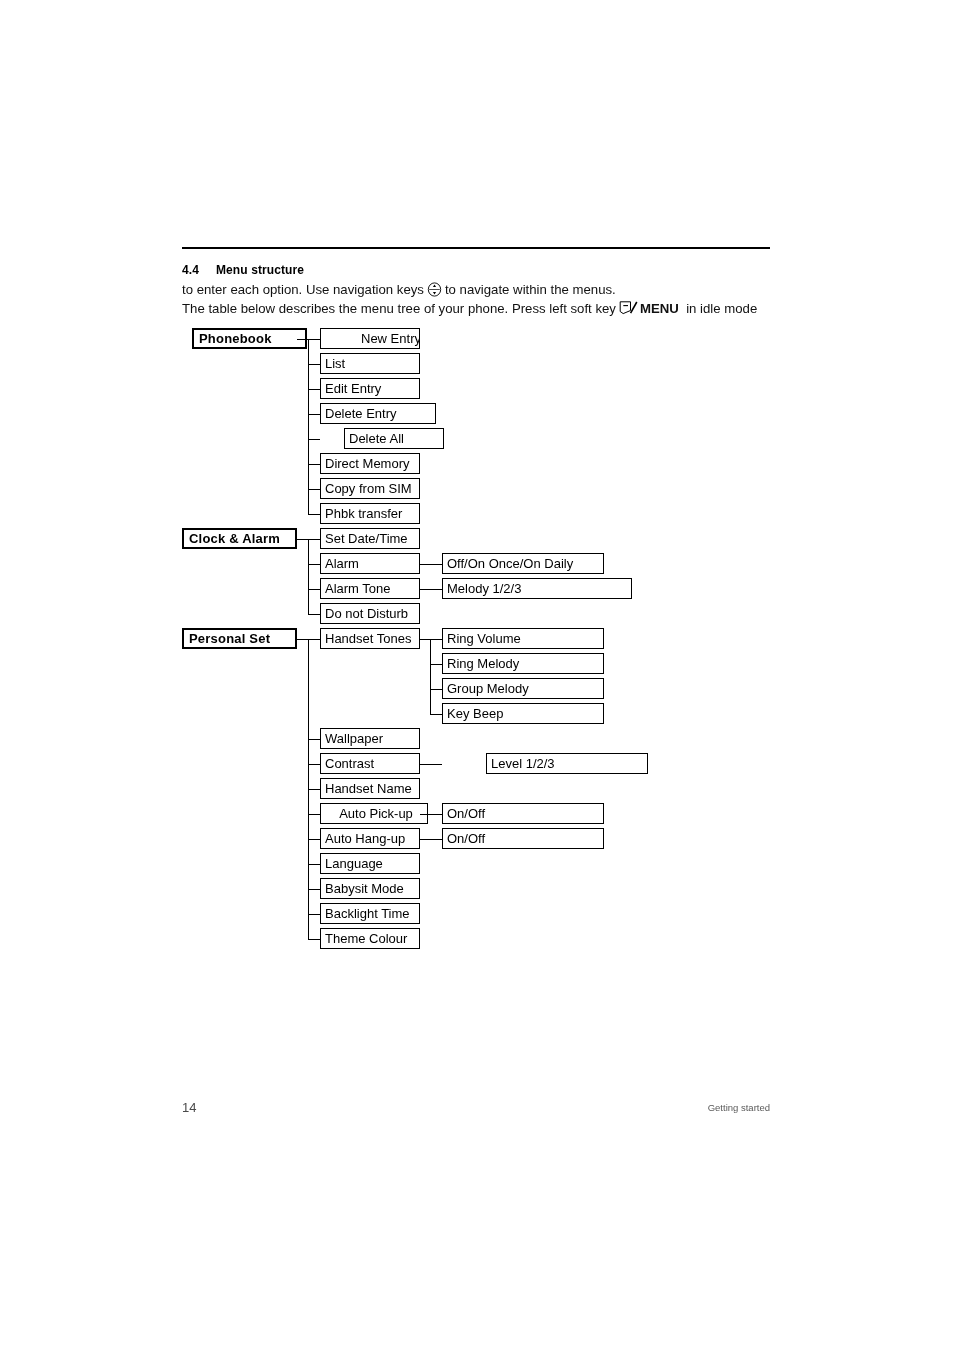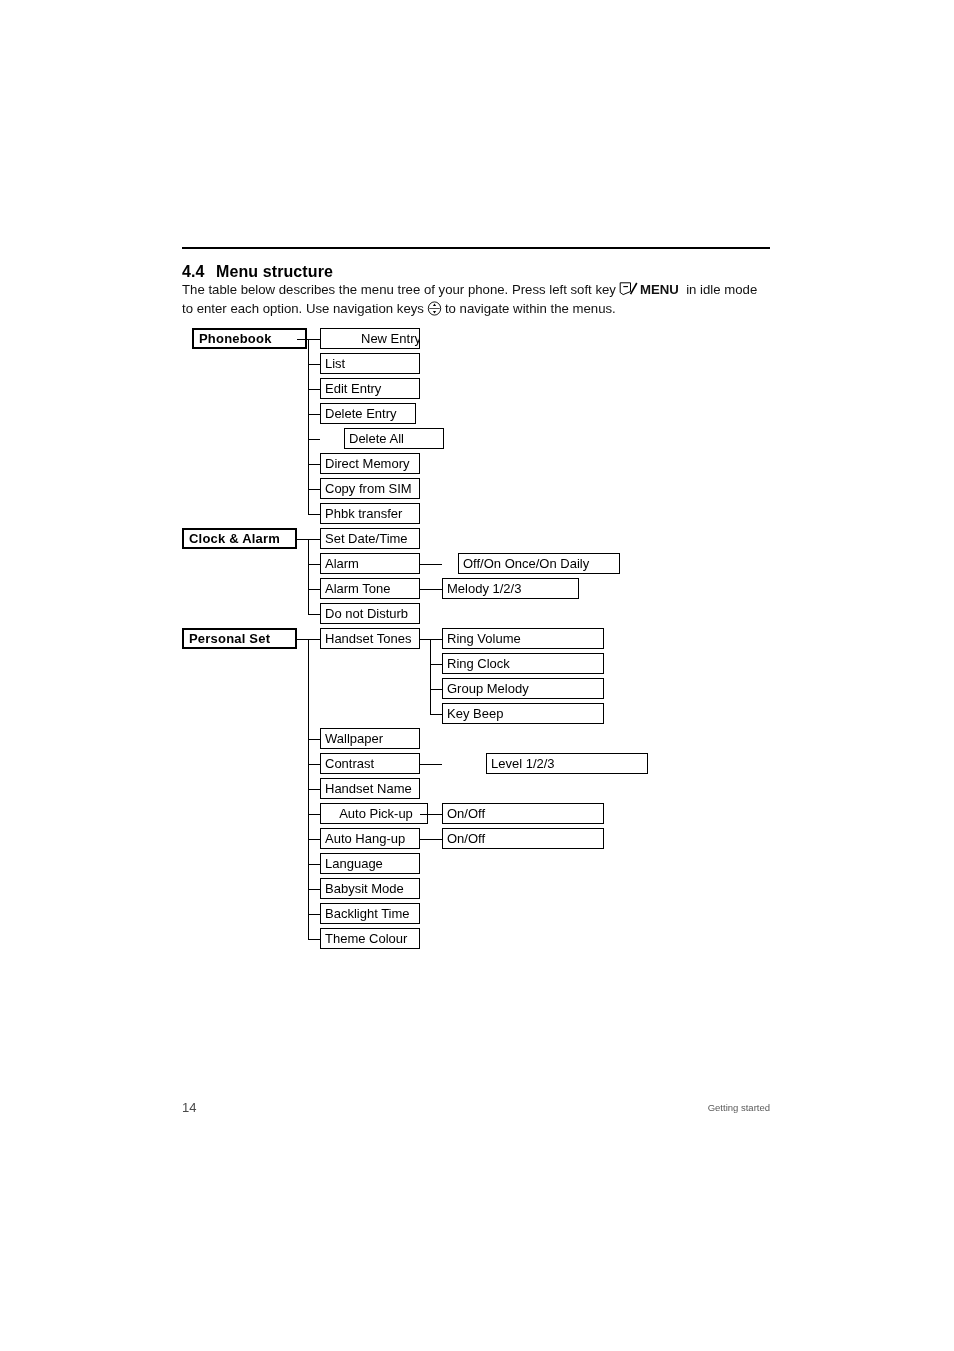--- a/index.html
+++ b/index.html
@@ -31,21 +31,21 @@
     width: 588px;
     height: 2px;
     background: #000;
   }
 
   
   .section-heading {
     position: absolute;
     left: 182px;
     top: 263px;
-    font-size: 16px;
+    font-size: 12px;
     font-weight: bold;
     letter-spacing: 0.1px;
     white-space: nowrap;
   }
   .section-heading .num { display: inline-block; min-width: 34px; }
 
   
   .intro {
     position: absolute;
     left: 182px;
@@ -131,47 +131,47 @@
 <div class="page">
 
   <div class="top-rule"></div>
 
   <div class="section-heading">
     <span class="num">4.4</span><span>Menu structure</span>
   </div>
 
   <div class="intro">
     <span class="ln">
-      <span>The table below describes the menu tree of your phone. Press left soft key</span><span class="softkey-icon"><svg width="19" height="14" viewBox="0 0 19 14">
-            <path d="M1.2 0.8 L11.5 0.8 L11.5 9.5 L4.2 12.6 L1.2 10.5 Z" fill="none" stroke="#000" stroke-width="1"></path>
-            <path d="M4.3 4.6 L9.0 4.6" stroke="#000" stroke-width="1.1"></path>
-            <path d="M17.8 1.0 L11.6 12.2" stroke="#000" stroke-width="1.6"></path>
-          </svg></span><b>MENU</b>&nbsp; <span>in idle mode</span>
-    </span>
-    <span class="ln">
       <span>to enter each option. Use navigation keys</span><span class="navkey-icon"><svg width="15" height="15" viewBox="0 0 15 15">
             <ellipse cx="7.5" cy="7.5" rx="6.2" ry="6.6" fill="none" stroke="#000" stroke-width="0.9"></ellipse>
             <path d="M7.5 2.4 L5.9 5.0 L9.1 5.0 Z" fill="#000"></path>
             <path d="M7.5 12.6 L5.9 10.0 L9.1 10.0 Z" fill="#000"></path>
             <path d="M2.2 7.5 L12.8 7.5" stroke="#000" stroke-width="0.7"></path>
           </svg></span><span>to navigate within the menus.</span>
+    </span>
+    <span class="ln">
+      <span>The table below describes the menu tree of your phone. Press left soft key</span><span class="softkey-icon"><svg width="19" height="14" viewBox="0 0 19 14">
+            <path d="M1.2 0.8 L11.5 0.8 L11.5 9.5 L4.2 12.6 L1.2 10.5 Z" fill="none" stroke="#000" stroke-width="1"></path>
+            <path d="M4.3 4.6 L9.0 4.6" stroke="#000" stroke-width="1.1"></path>
+            <path d="M17.8 1.0 L11.6 12.2" stroke="#000" stroke-width="1.6"></path>
+          </svg></span><b>MENU</b>&nbsp; <span>in idle mode</span>
     </span>
   </div>
 
   <div class="tree" id="tree">
       <div class="node lvl1" style="left: 182px; top: 328px; width: 115px; margin-left: 10px;">Phonebook</div>
       <div class="conn h" style="left: 297px; top: 338.5px; width: 12px;"></div>
       <div class="conn v" style="left: 308px; top: 338.5px; height: 175px;"></div>
       <div class="node lvl2" style="left: 320px; top: 328px; width: 100px; padding-left: 40px;">New Entry</div>
       <div class="conn h" style="left: 308px; top: 338.5px; width: 12px;"></div>
       <div class="node lvl2" style="left: 320px; top: 353px; width: 100px;">List</div>
       <div class="conn h" style="left: 308px; top: 363.5px; width: 12px;"></div>
       <div class="node lvl2" style="left: 320px; top: 378px; width: 100px;">Edit Entry</div>
       <div class="conn h" style="left: 308px; top: 388.5px; width: 12px;"></div>
-      <div class="node lvl2" style="left: 320px; top: 403px; width: 96px;">Delete Entry</div>
+      <div class="node lvl2" style="left: 320px; top: 403px; width: 116px;">Delete Entry</div>
       <div class="conn h" style="left: 308px; top: 413.5px; width: 12px;"></div>
       <div class="node lvl2" style="left: 320px; top: 428px; width: 100px; margin-left: 24px;">Delete All</div>
       <div class="conn h" style="left: 308px; top: 438.5px; width: 12px;"></div>
       <div class="node lvl2" style="left: 320px; top: 453px; width: 100px;">Direct Memory</div>
       <div class="conn h" style="left: 308px; top: 463.5px; width: 12px;"></div>
       <div class="node lvl2" style="left: 320px; top: 478px; width: 100px;">Copy from SIM</div>
       <div class="conn h" style="left: 308px; top: 488.5px; width: 12px;"></div>
       <div class="node lvl2" style="left: 320px; top: 503px; width: 100px;">Phbk transfer</div>
       <div class="conn h" style="left: 308px; top: 513.5px; width: 12px;"></div>
       <div class="node lvl1" style="left: 182px; top: 528px; width: 115px;">Clock &amp; Alarm</div>
@@ -201,26 +201,26 @@
       <div class="node lvl2" style="left: 320px; top: 828px; width: 100px;">Auto Hang-up</div>
       <div class="conn h" style="left: 308px; top: 838.5px; width: 12px;"></div>
       <div class="node lvl2" style="left: 320px; top: 853px; width: 100px;">Language</div>
       <div class="conn h" style="left: 308px; top: 863.5px; width: 12px;"></div>
       <div class="node lvl2" style="left: 320px; top: 878px; width: 100px;">Babysit Mode</div>
       <div class="conn h" style="left: 308px; top: 888.5px; width: 12px;"></div>
       <div class="node lvl2" style="left: 320px; top: 903px; width: 100px;">Backlight Time</div>
       <div class="conn h" style="left: 308px; top: 913.5px; width: 12px;"></div>
       <div class="node lvl2" style="left: 320px; top: 928px; width: 100px;">Theme Colour</div>
       <div class="conn h" style="left: 308px; top: 938.5px; width: 12px;"></div>
-      <div class="node lvl3" style="left: 442px; top: 553px; width: 162px; margin-left: 16px;">Off/On Once/On Daily</div>
+      <div class="node lvl3" style="left: 442px; top: 553px; width: 162px;">Off/On Once/On Daily</div>
       <div class="conn h" style="left: 420px; top: 563.5px; width: 22px;"></div>
-      <div class="node lvl3" style="left: 442px; top: 578px; width: 137px;">Melody 1/2/3</div>
+      <div class="node lvl3" style="left: 442px; top: 578px; width: 190px;">Melody 1/2/3</div>
       <div class="conn h" style="left: 420px; top: 588.5px; width: 22px;"></div>
       <div class="node lvl3" style="left: 442px; top: 628px; width: 162px;">Ring Volume</div>
-      <div class="node lvl3" style="left: 442px; top: 653px; width: 162px;">Ring Clock</div>
+      <div class="node lvl3" style="left: 442px; top: 653px; width: 162px;">Ring Melody</div>
       <div class="node lvl3" style="left: 442px; top: 678px; width: 162px;">Group Melody</div>
       <div class="node lvl3" style="left: 442px; top: 703px; width: 162px;">Key Beep</div>
       <div class="conn h" style="left: 420px; top: 638.5px; width: 11px;"></div>
       <div class="conn v" style="left: 430px; top: 638.5px; height: 75px;"></div>
       <div class="conn h" style="left: 430px; top: 638.5px; width: 12px;"></div>
       <div class="conn h" style="left: 430px; top: 663.5px; width: 12px;"></div>
       <div class="conn h" style="left: 430px; top: 688.5px; width: 12px;"></div>
       <div class="conn h" style="left: 430px; top: 713.5px; width: 12px;"></div>
       <div class="node lvl3" style="left: 442px; top: 753px; width: 162px; margin-left: 44px;">Level 1/2/3</div>
       <div class="conn h" style="left: 420px; top: 763.5px; width: 22px;"></div>

